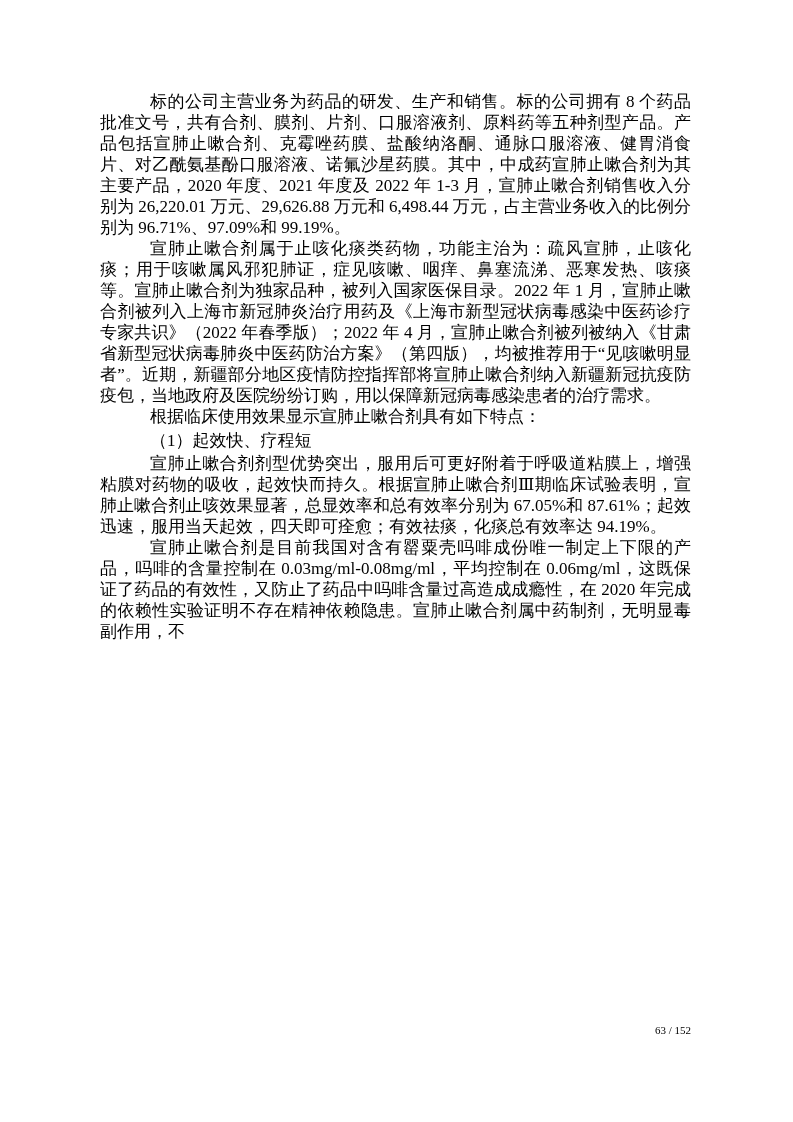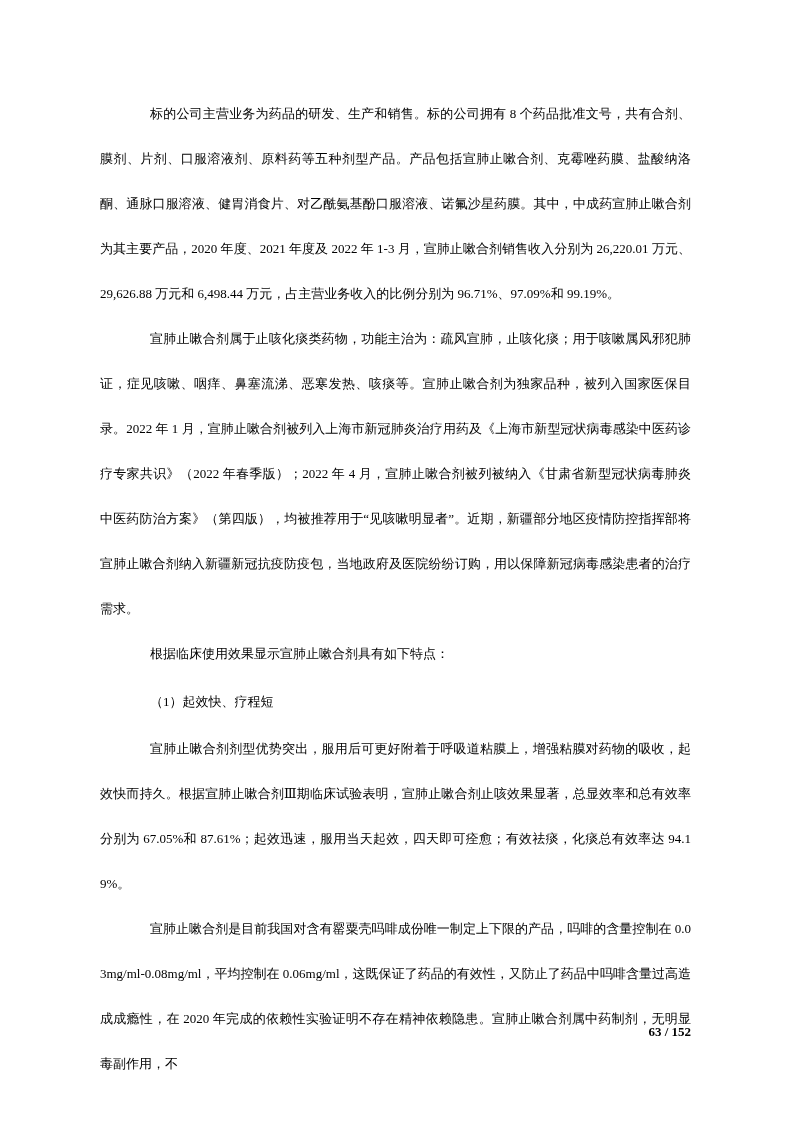--- a/index.html
+++ b/index.html
@@ -17,40 +17,40 @@
     overflow: hidden;
   }
   .content {
     position: absolute;
     left: 100px;
     top: 91px;
     width: 591px;
   }
   .para {
     margin: 0;
-    font-size: 13px;
-    line-height: 45px;
+    font-size: 17px;
+    line-height: 21px;
     text-align: justify;
     text-justify: inter-ideograph;
     text-align-last: left;
     text-indent: 50px;
     word-break: break-all;
   }
   .heading {
     margin: 3px 0 2px 0;
     font-family: Liberation Serif, serif;
   }
   .footer {
     position: absolute;
     left: 100px;
     top: 1024px;
     width: 591px;
     text-align: right;
-    font-size: 13px;
-    font-weight: bold;
+    font-size: 11px;
+    font-weight: normal;
     font-family: "Liberation Serif", "DejaVu Serif", serif;
     color: #000000;
   }
 </style>
 </head>
 <body>
 
 <div class="page">
   <div class="content">
     <p class="para">标的公司主营业务为药品的研发、生产和销售。标的公司拥有 8 个药品批准文号，共有合剂、膜剂、片剂、口服溶液剂、原料药等五种剂型产品。产品包括宣肺止嗽合剂、克霉唑药膜、盐酸纳洛酮、通脉口服溶液、健胃消食片、对乙酰氨基酚口服溶液、诺氟沙星药膜。其中，中成药宣肺止嗽合剂为其主要产品，2020 年度、2021 年度及 2022 年 1-3 月，宣肺止嗽合剂销售收入分别为 26,220.01 万元、29,626.88 万元和 6,498.44 万元，占主营业务收入的比例分别为 96.71%、97.09%和 99.19%。</p>

